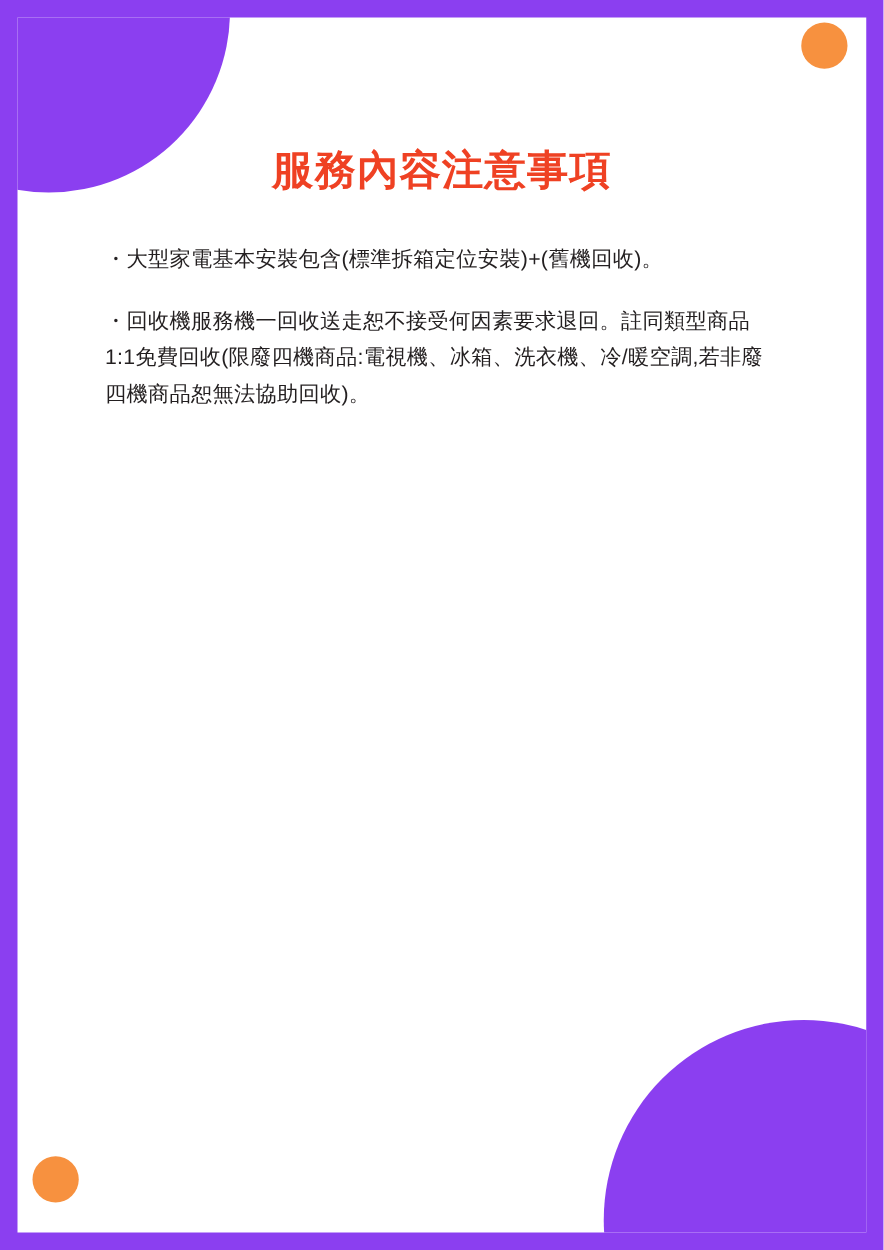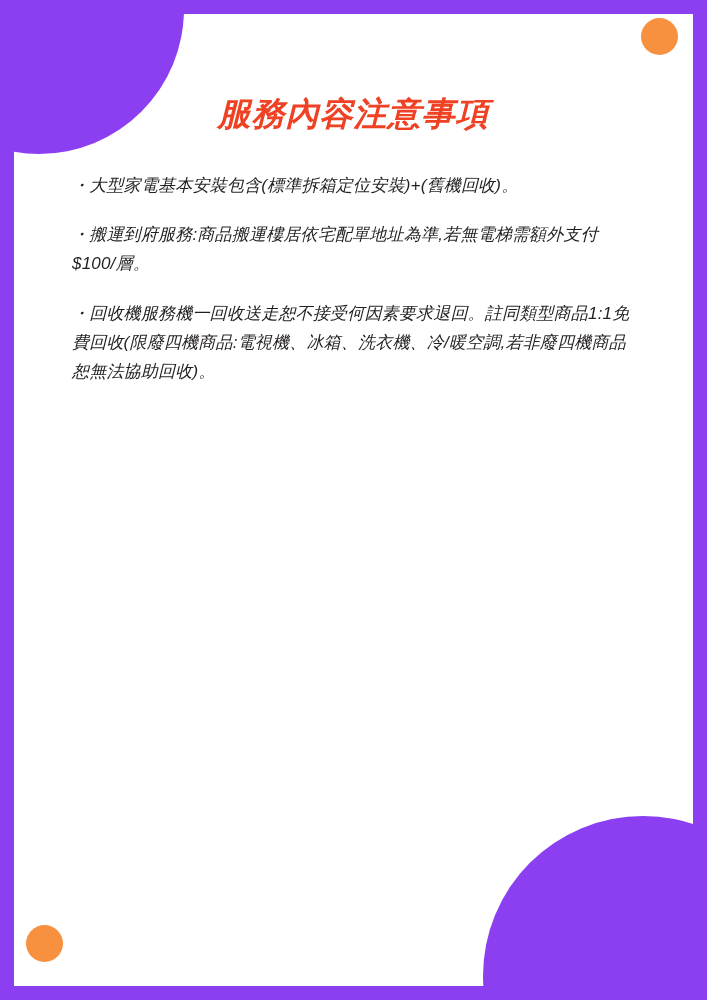--- a/index.html
+++ b/index.html
@@ -85,34 +85,33 @@
     z-index: 3;
   }
   .content {
     position: absolute;
     left: 14px;
     top: 14px;
     width: 679px;
     height: 972px;
     z-index: 4;
     box-sizing: border-box;
-    padding: 60px 58px 0 58px;
-    font-style: italic;
+    padding: 82px 58px 0 58px;
   }
   .title {
     text-align: center;
     color: #ef4123;
     font-size: 33px;
     font-weight: bold;
     letter-spacing: 1px;
     margin: 18px 0 34px 0;
     font-family: "Liberation Sans", sans-serif;
   }
   .notes {
-    margin: 0;
+    margin: 12px;
     padding: 0;
     list-style: none;
   }
   .note {
     color: #231f20;
     font-size: 17px;
     line-height: 1.72;
     margin: 0 0 20px 0;
     text-align: left;
     letter-spacing: 0.2px;
@@ -139,21 +138,18 @@
   <div class="deco-dot-bl"></div>
 
   <div class="content">
     <h1 class="title">服務內容注意事項</h1>
 
     <ul class="notes">
       <li class="note">
         <span class="bullet">・</span><span>大型家電基本安裝包含(標準拆箱定位安裝)+(舊機回收)。</span>
       </li>
       <li class="note">
-        <span class="bullet">・</span><span>搬運到府服務:商品搬運樓居依宅配單地址為準,若無電梯需額外支付$100/層。</span>
-      </li>
-      <li class="note">
         <span class="bullet">・</span><span>回收機服務機一回收送走恕不接受何因素要求退回。註同類型商品1:1免費回收(限廢四機商品:電視機、冰箱、洗衣機、冷/暖空調,若非廢四機商品恕無法協助回收)。</span>
       </li>
     </ul>
   </div>
 
 </div>
 
 </body></html>

